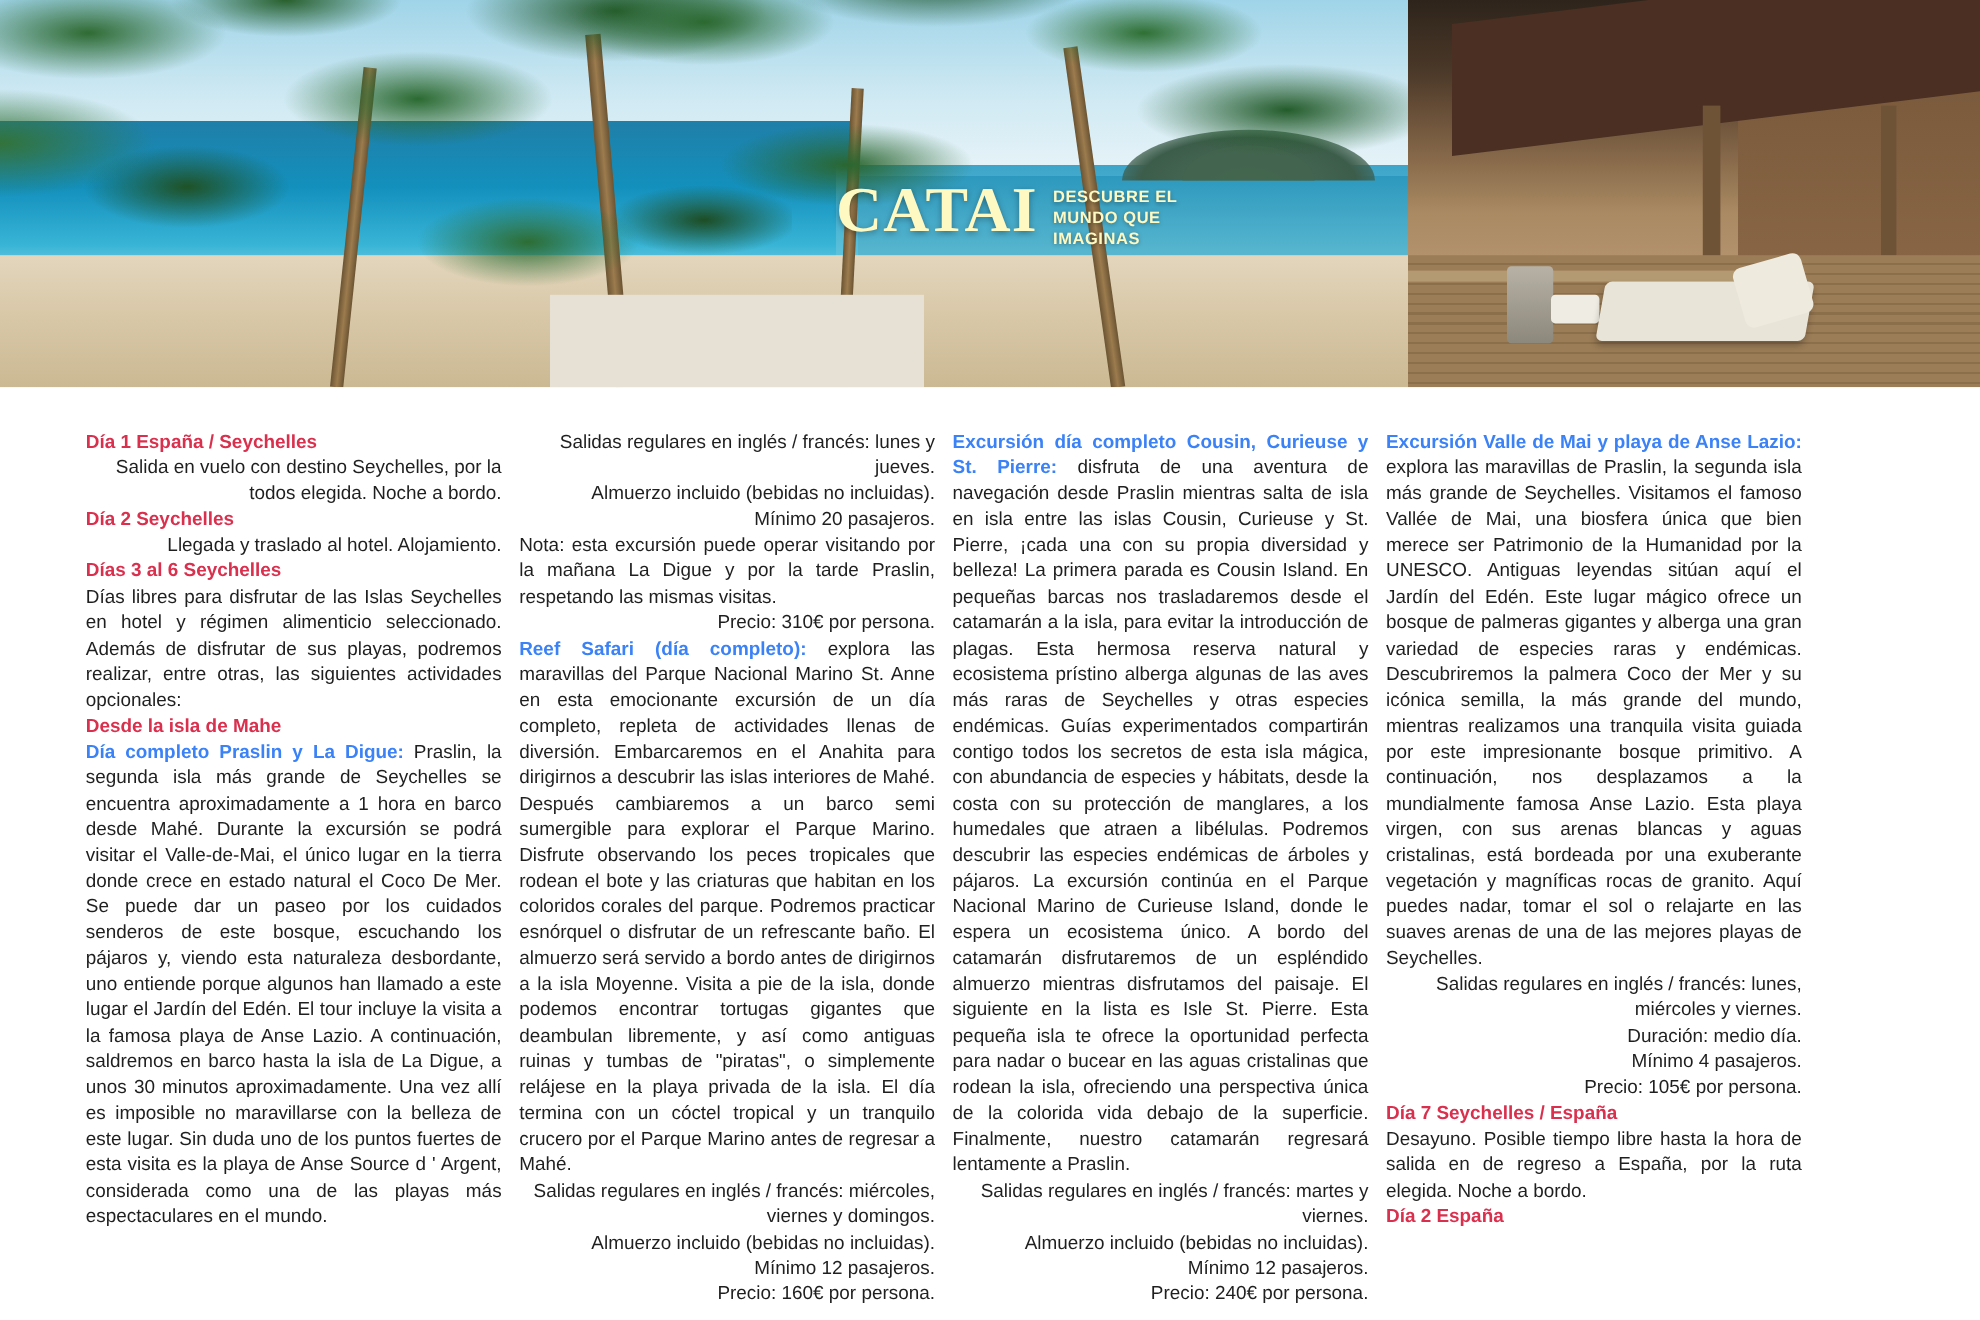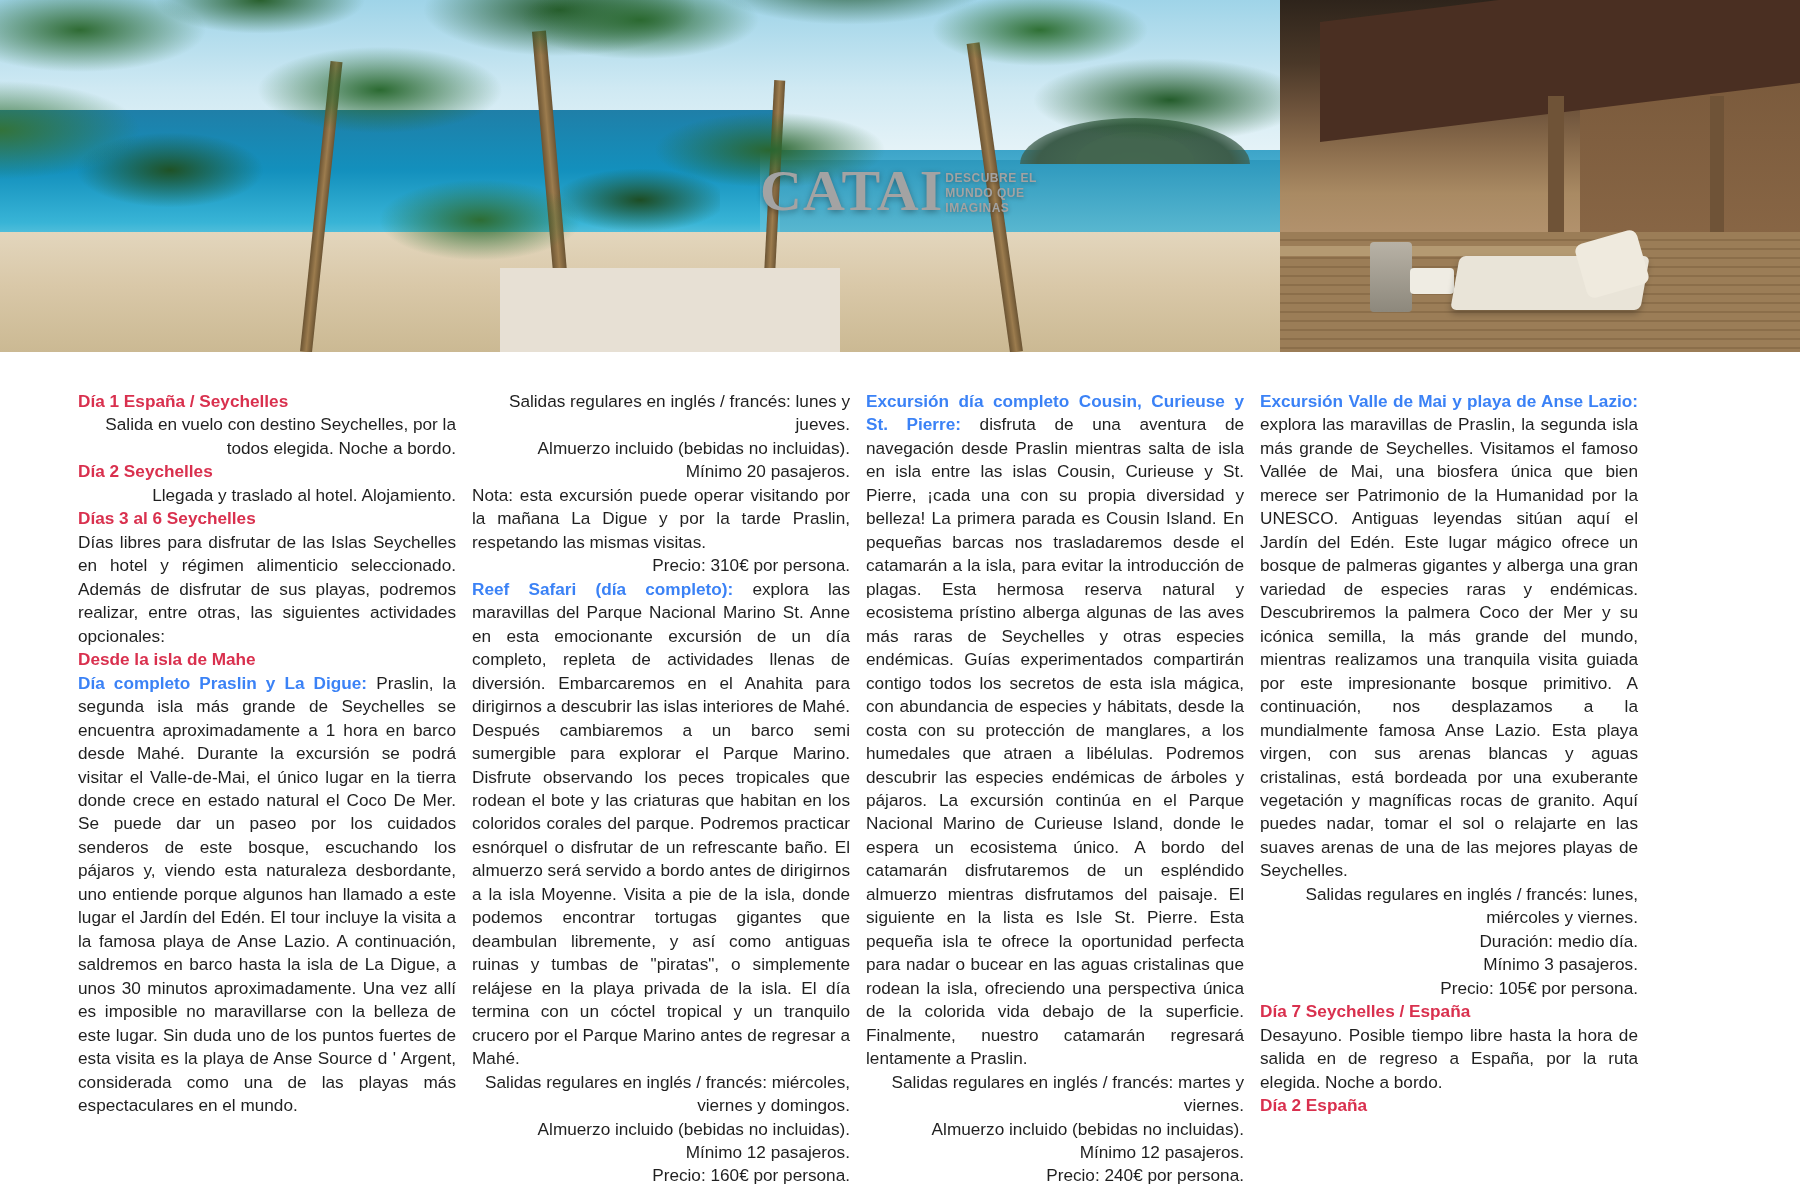--- a/index.html
+++ b/index.html
@@ -180,34 +180,34 @@
     width: 340px; height: 90px;
     background: #e7e0d4;
   }
 
   
   .logo {
     position: absolute;
     left: 760px; top: 165px;
     display: flex;
     align-items: flex-start;
-    gap: 2px;
-    color: #a3a3a3;
+    gap: 14px;
+    color: #fef9c3;
     z-index: 5;
   }
   .logo-word {
     font-family: "Liberation Serif", serif;
     font-weight: bold;
     font-size: 58px;
     letter-spacing: 1px;
     line-height: .9;
     text-shadow: 0 2px 6px rgba(0,0,0,.35);
   }
   .logo-tag {
-    font-size: 12px;
+    font-size: 15px;
     font-weight: bold;
     letter-spacing: .5px;
     line-height: 1.25;
     padding-top: 6px;
     text-shadow: 0 1px 4px rgba(0,0,0,.35);
   }
 
   
   .content {
     position: absolute;
@@ -323,21 +323,21 @@
         <p class="tight gap"><span class="run-head">Excursión día completo Cousin, Curieuse y St. Pierre:</span><span> disfruta de una aventura de navegación desde Praslin mientras salta de isla en isla entre las islas Cousin, Curieuse y St. Pierre, ¡cada una con su propia diversidad y belleza! La primera parada es Cousin Island. En pequeñas barcas nos trasladaremos desde el catamarán a la isla, para evitar la introducción de plagas. Esta hermosa reserva natural y ecosistema prístino alberga algunas de las aves más raras de Seychelles y otras especies endémicas. Guías experimentados compartirán contigo todos los secretos de esta isla mágica, con abundancia de especies y hábitats, desde la costa con su protección de manglares, a los humedales que atraen a libélulas. Podremos descubrir las especies endémicas de árboles y pájaros. La excursión continúa en el Parque Nacional Marino de Curieuse Island, donde le espera un ecosistema único. A bordo del catamarán disfrutaremos de un espléndido almuerzo mientras disfrutamos del paisaje. El siguiente en la lista es Isle St. Pierre. Esta pequeña isla te ofrece la oportunidad perfecta para nadar o bucear en las aguas cristalinas que rodean la isla, ofreciendo una perspectiva única de la colorida vida debajo de la superficie. Finalmente, nuestro catamarán regresará lentamente a Praslin.</span></p>
         <p class="tight left-text">Salidas regulares en inglés / francés: martes y viernes.</p>
         <p class="tight left-text">Almuerzo incluido (bebidas no incluidas).</p>
         <p class="tight left-text">Mínimo 12 pasajeros.</p>
         <p class="tight left-text">Precio: 240€ por persona.</p>
       </div>
     <div class="col">
         <p class="tight"><span class="run-head">Excursión Valle de Mai y playa de Anse Lazio:</span><span> explora las maravillas de Praslin, la segunda isla más grande de Seychelles. Visitamos el famoso Vallée de Mai, una biosfera única que bien merece ser Patrimonio de la Humanidad por la UNESCO. Antiguas leyendas sitúan aquí el Jardín del Edén. Este lugar mágico ofrece un bosque de palmeras gigantes y alberga una gran variedad de especies raras y endémicas. Descubriremos la palmera Coco der Mer y su icónica semilla, la más grande del mundo, mientras realizamos una tranquila visita guiada por este impresionante bosque primitivo. A continuación, nos desplazamos a la mundialmente famosa Anse Lazio. Esta playa virgen, con sus arenas blancas y aguas cristalinas, está bordeada por una exuberante vegetación y magníficas rocas de granito. Aquí puedes nadar, tomar el sol o relajarte en las suaves arenas de una de las mejores playas de Seychelles.</span></p>
         <p class="tight left-text">Salidas regulares en inglés / francés: lunes, miércoles y viernes.</p>
         <p class="tight left-text">Duración: medio día.</p>
-        <p class="tight left-text">Mínimo 3 pasajeros.</p>
+        <p class="tight left-text">Mínimo 4 pasajeros.</p>
         <p class="tight left-text">Precio: 105€ por persona.</p>
         <p class="head head-spaced">Día 7 Seychelles / España</p>
         <p class="tight">Desayuno. Posible tiempo libre hasta la hora de salida en de regreso a España, por la ruta elegida. Noche a bordo.</p>
         <p class="head head-spaced">Día 2 España</p>
       </div>
   </div>
 
 </div>
 
 </body></html>

